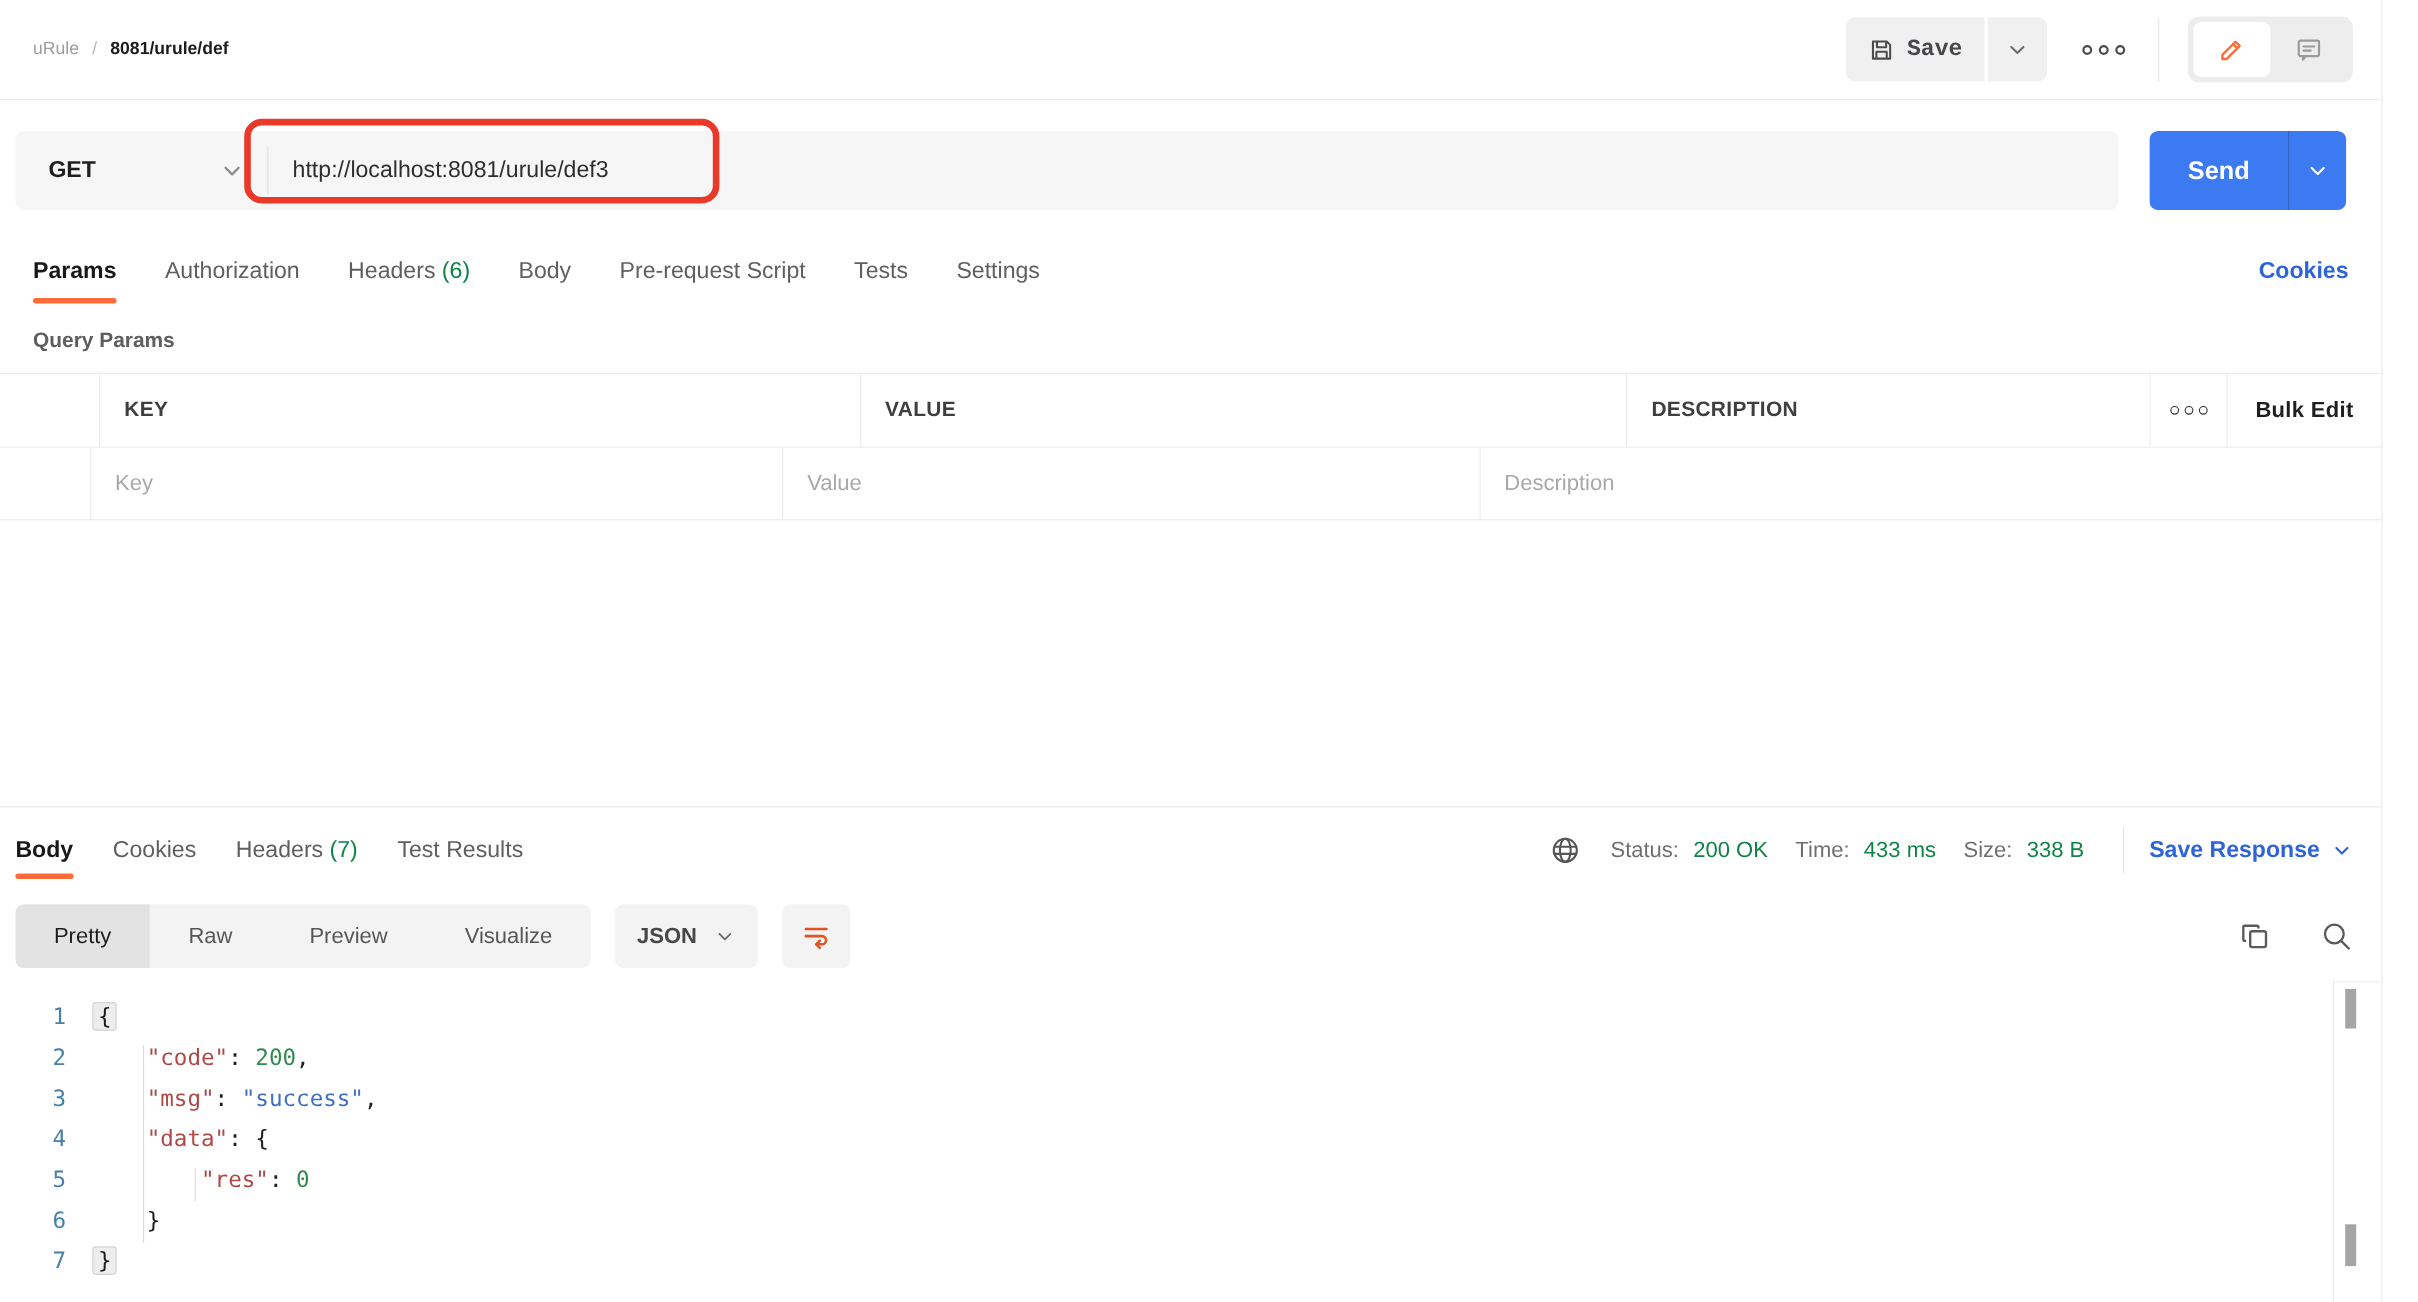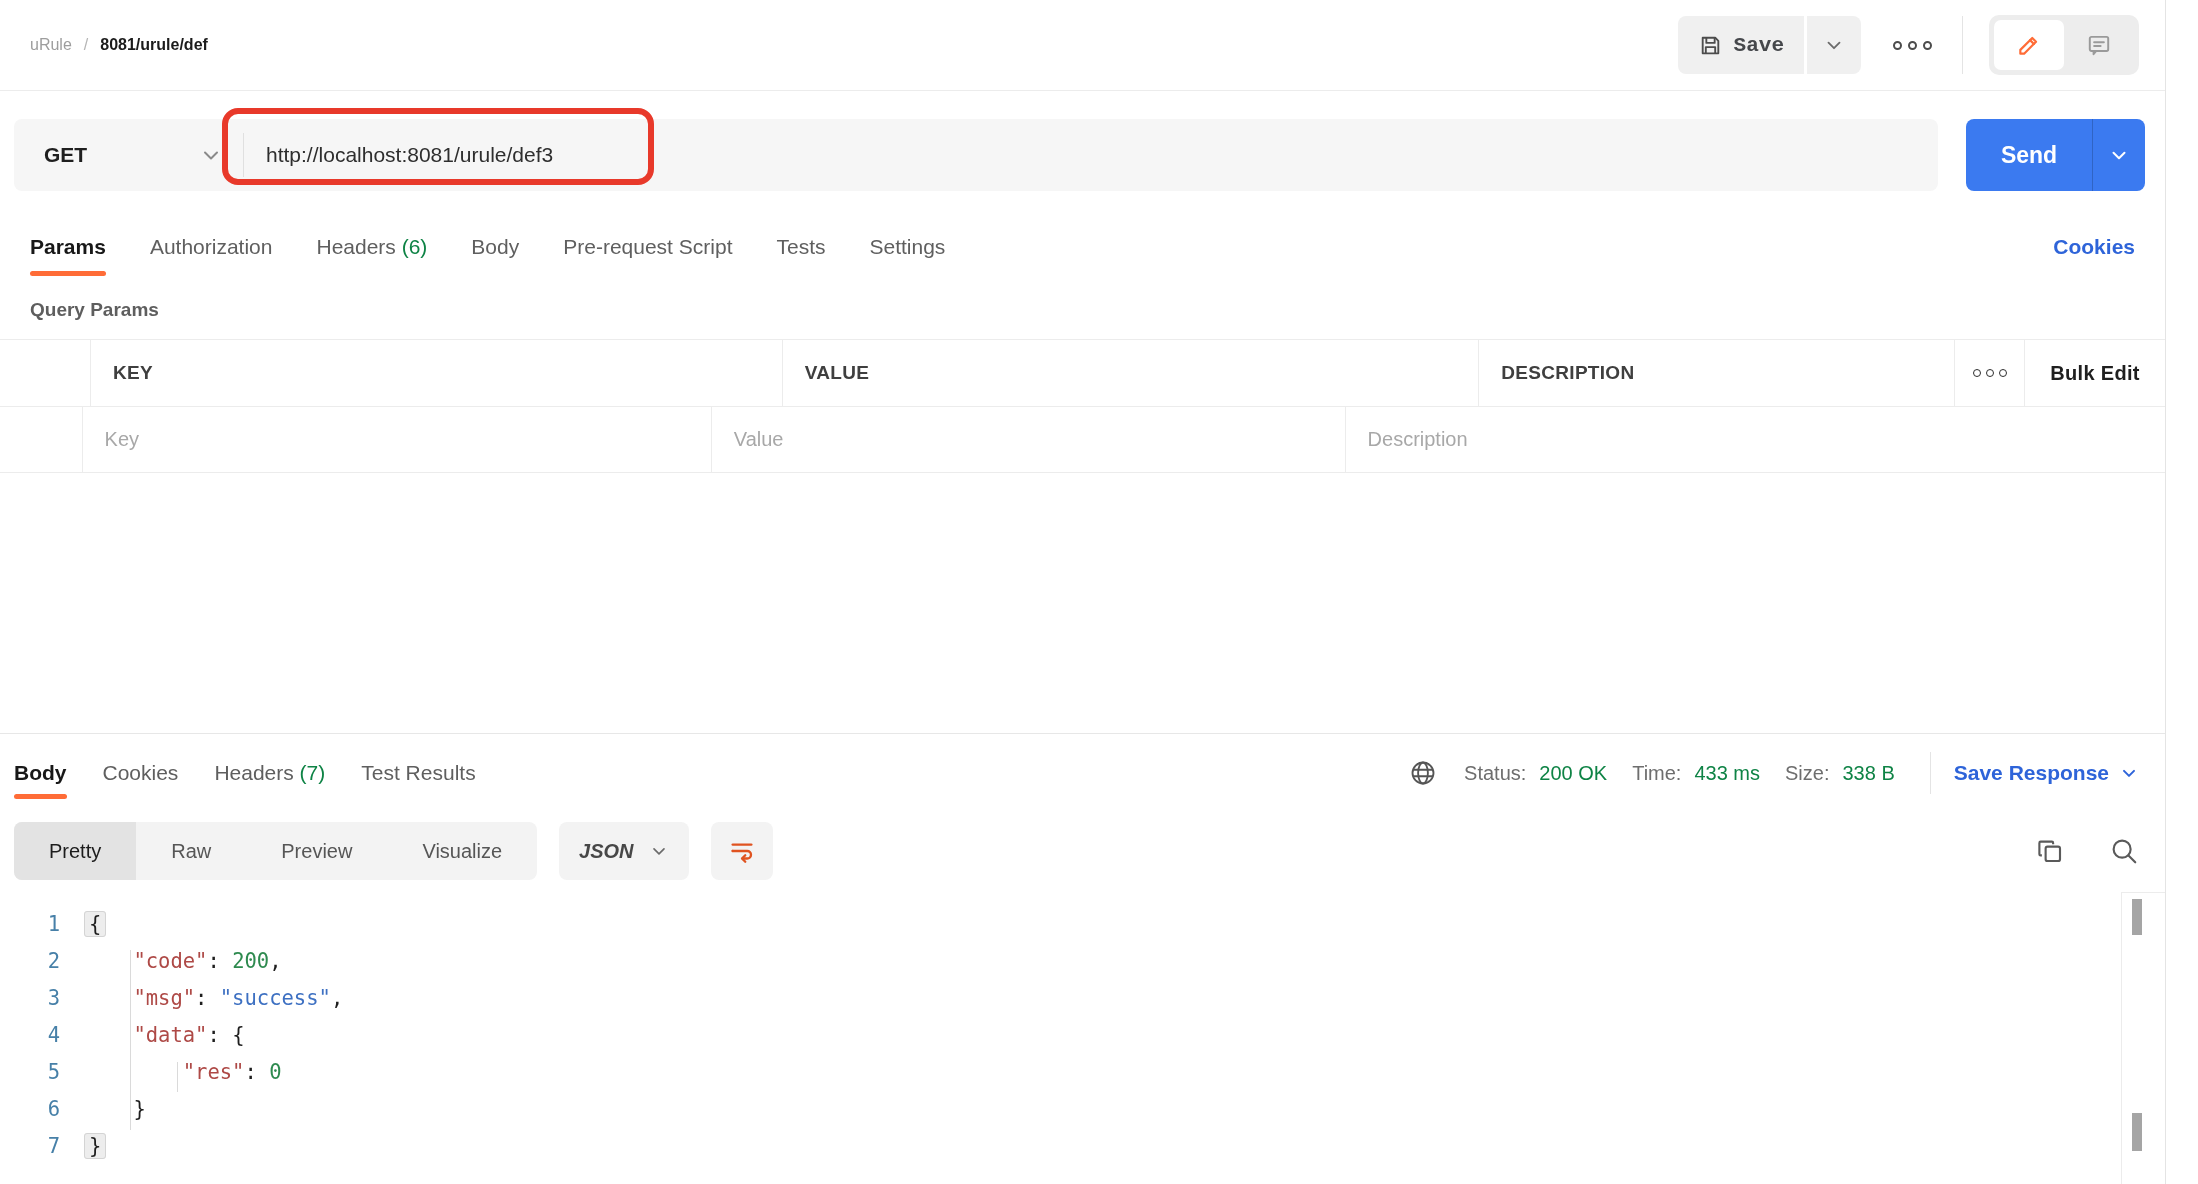--- a/index.html
+++ b/index.html
@@ -21,21 +21,21 @@
   .save-caret { background:#f0f0f0; border:none; border-radius:0 8px 8px 0; width:54px; height:58px; display:flex; align-items:center; justify-content:center; cursor:pointer; }
   .icon { display:inline-flex; }
   .more-btn { background:none; border:none; display:flex; gap:6px; align-items:center; margin:0 30px 0 32px; cursor:pointer; height:58px; }
   .ring { width:9px; height:9px; border:2px solid #4c4c4c; border-radius:50%; }
   .v-div { width:1px; height:58px; background:#e4e4e4; margin-right:26px; }
   .mode-toggle { background:#ededed; border-radius:10px; padding:5px; display:flex; }
   .mode-seg { width:70px; height:50px; display:flex; align-items:center; justify-content:center; border:none; background:transparent; border-radius:7px; cursor:pointer; }
   .mode-seg.active { background:#fff; }
 
   
-  .request-row { display:flex; margin:28px 20px 16px 14px; gap:28px; flex:0 0 auto; }
+  .request-row { display:flex; margin:28px 32px 16px 14px; gap:28px; flex:0 0 auto; }
   .method-url { flex:1; display:flex; align-items:center; background:#f6f6f6; border-radius:8px; height:72px; position:relative; }
   .method { width:229px; display:flex; align-items:center; justify-content:space-between; padding:0 20px 0 30px; background:none; border:none; cursor:pointer; font-family:inherit; }
   .method span { font-size:21px; font-weight:600; color:#1f1f1f; }
   .mu-div { width:1px; height:44px; background:#e0e0e0; }
   .url-text { padding-left:22px; font-size:21px; color:#2e2e2e; }
   .annotation { position:absolute; left:208px; top:-11px; width:432px; height:77px; border:6px solid #e8392a; border-radius:16px; pointer-events:none; }
   .send-group { display:flex; width:179px; height:72px; border-radius:8px; overflow:hidden; flex:0 0 auto; }
   .send-main { flex:1; background:#3b7af0; color:#fff; border:none; font-size:23px; font-weight:600; cursor:pointer; font-family:inherit; }
   .send-caret { width:53px; background:#3b7af0; border:none; border-left:1px solid rgba(0,0,0,0.18); display:flex; align-items:center; justify-content:center; cursor:pointer; }
 
@@ -79,21 +79,21 @@
   .meta-value { font-size:20px; color:#0e8345; margin-right:12px; }
   .meta-div { width:1px; height:42px; background:#e4e4e4; margin:0 10px; }
   .save-resp { display:flex; align-items:center; gap:10px; color:#2e64d9; font-size:21px; font-weight:600; cursor:pointer; }
   .globe-wrap { margin-right:14px; display:flex; }
 
   .view-row { display:flex; align-items:center; padding:10px 26px 12px 14px; flex:0 0 auto; }
   .segmented { display:flex; background:#f3f3f3; border-radius:8px; height:58px; overflow:hidden; }
   .seg { display:flex; align-items:center; padding:0 35px; font-size:20px; color:#565656; cursor:pointer; }
   .seg.active { background:#e3e3e3; color:#1d1d1d; }
   .json-box { margin-left:22px; background:#f3f3f3; border-radius:8px; height:58px; display:flex; align-items:center; gap:15px; padding:0 20px; cursor:pointer; }
-  .json-box span { font-size:20px; font-weight:600; color:#474747;font-style:italic; }
+  .json-box span { font-size:20px; font-weight:600; color:#474747; }
   .wrap-box { margin-left:22px; background:#f3f3f3; border-radius:8px; height:58px; width:62px; display:flex; align-items:center; justify-content:center; cursor:pointer; }
   .resp-icons { margin-left:auto; display:flex; gap:44px; align-items:center; }
   .resp-icons .icon { cursor:pointer; }
 
   
   .code-wrap { flex:1; position:relative; padding-top:14px; font-family:"DejaVu Sans Mono", monospace; font-size:20.5px; line-height:37px; overflow:hidden; }
   .code-line { display:flex; }
   .ln { width:84px; text-align:right; padding-right:24px; color:#4780a8; flex:0 0 auto; user-select:none; }
   .code-text { white-space:pre; color:#1e1e1e; }
   .tok-key { color:#ae4946; }

